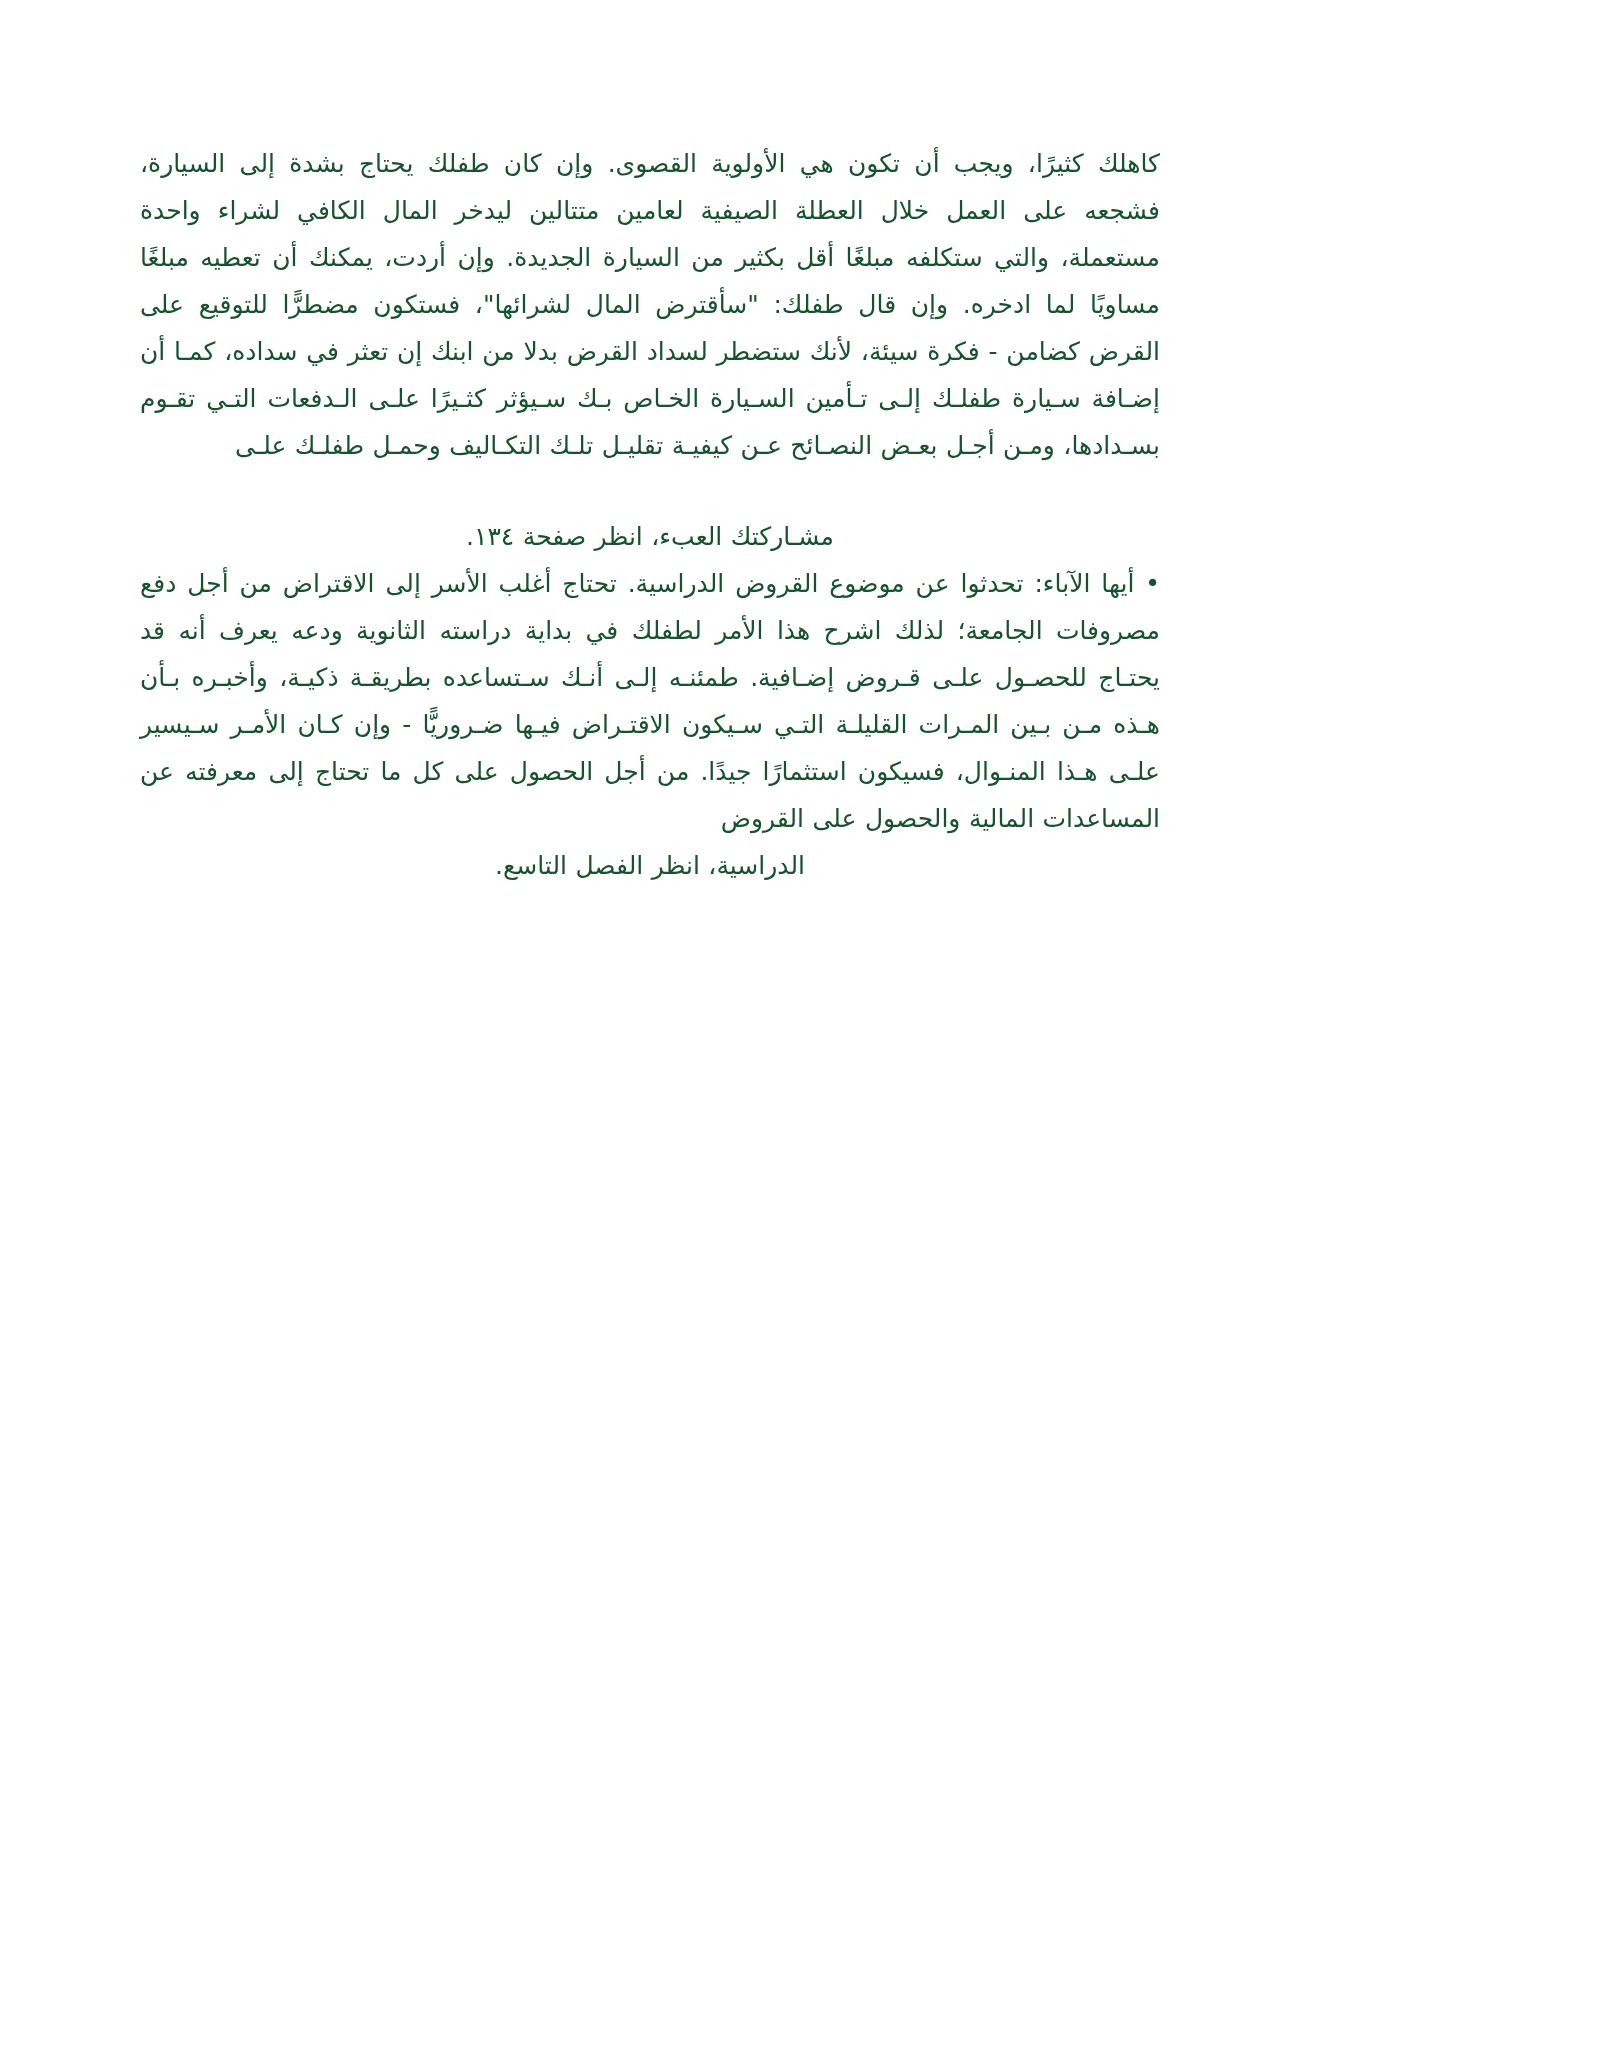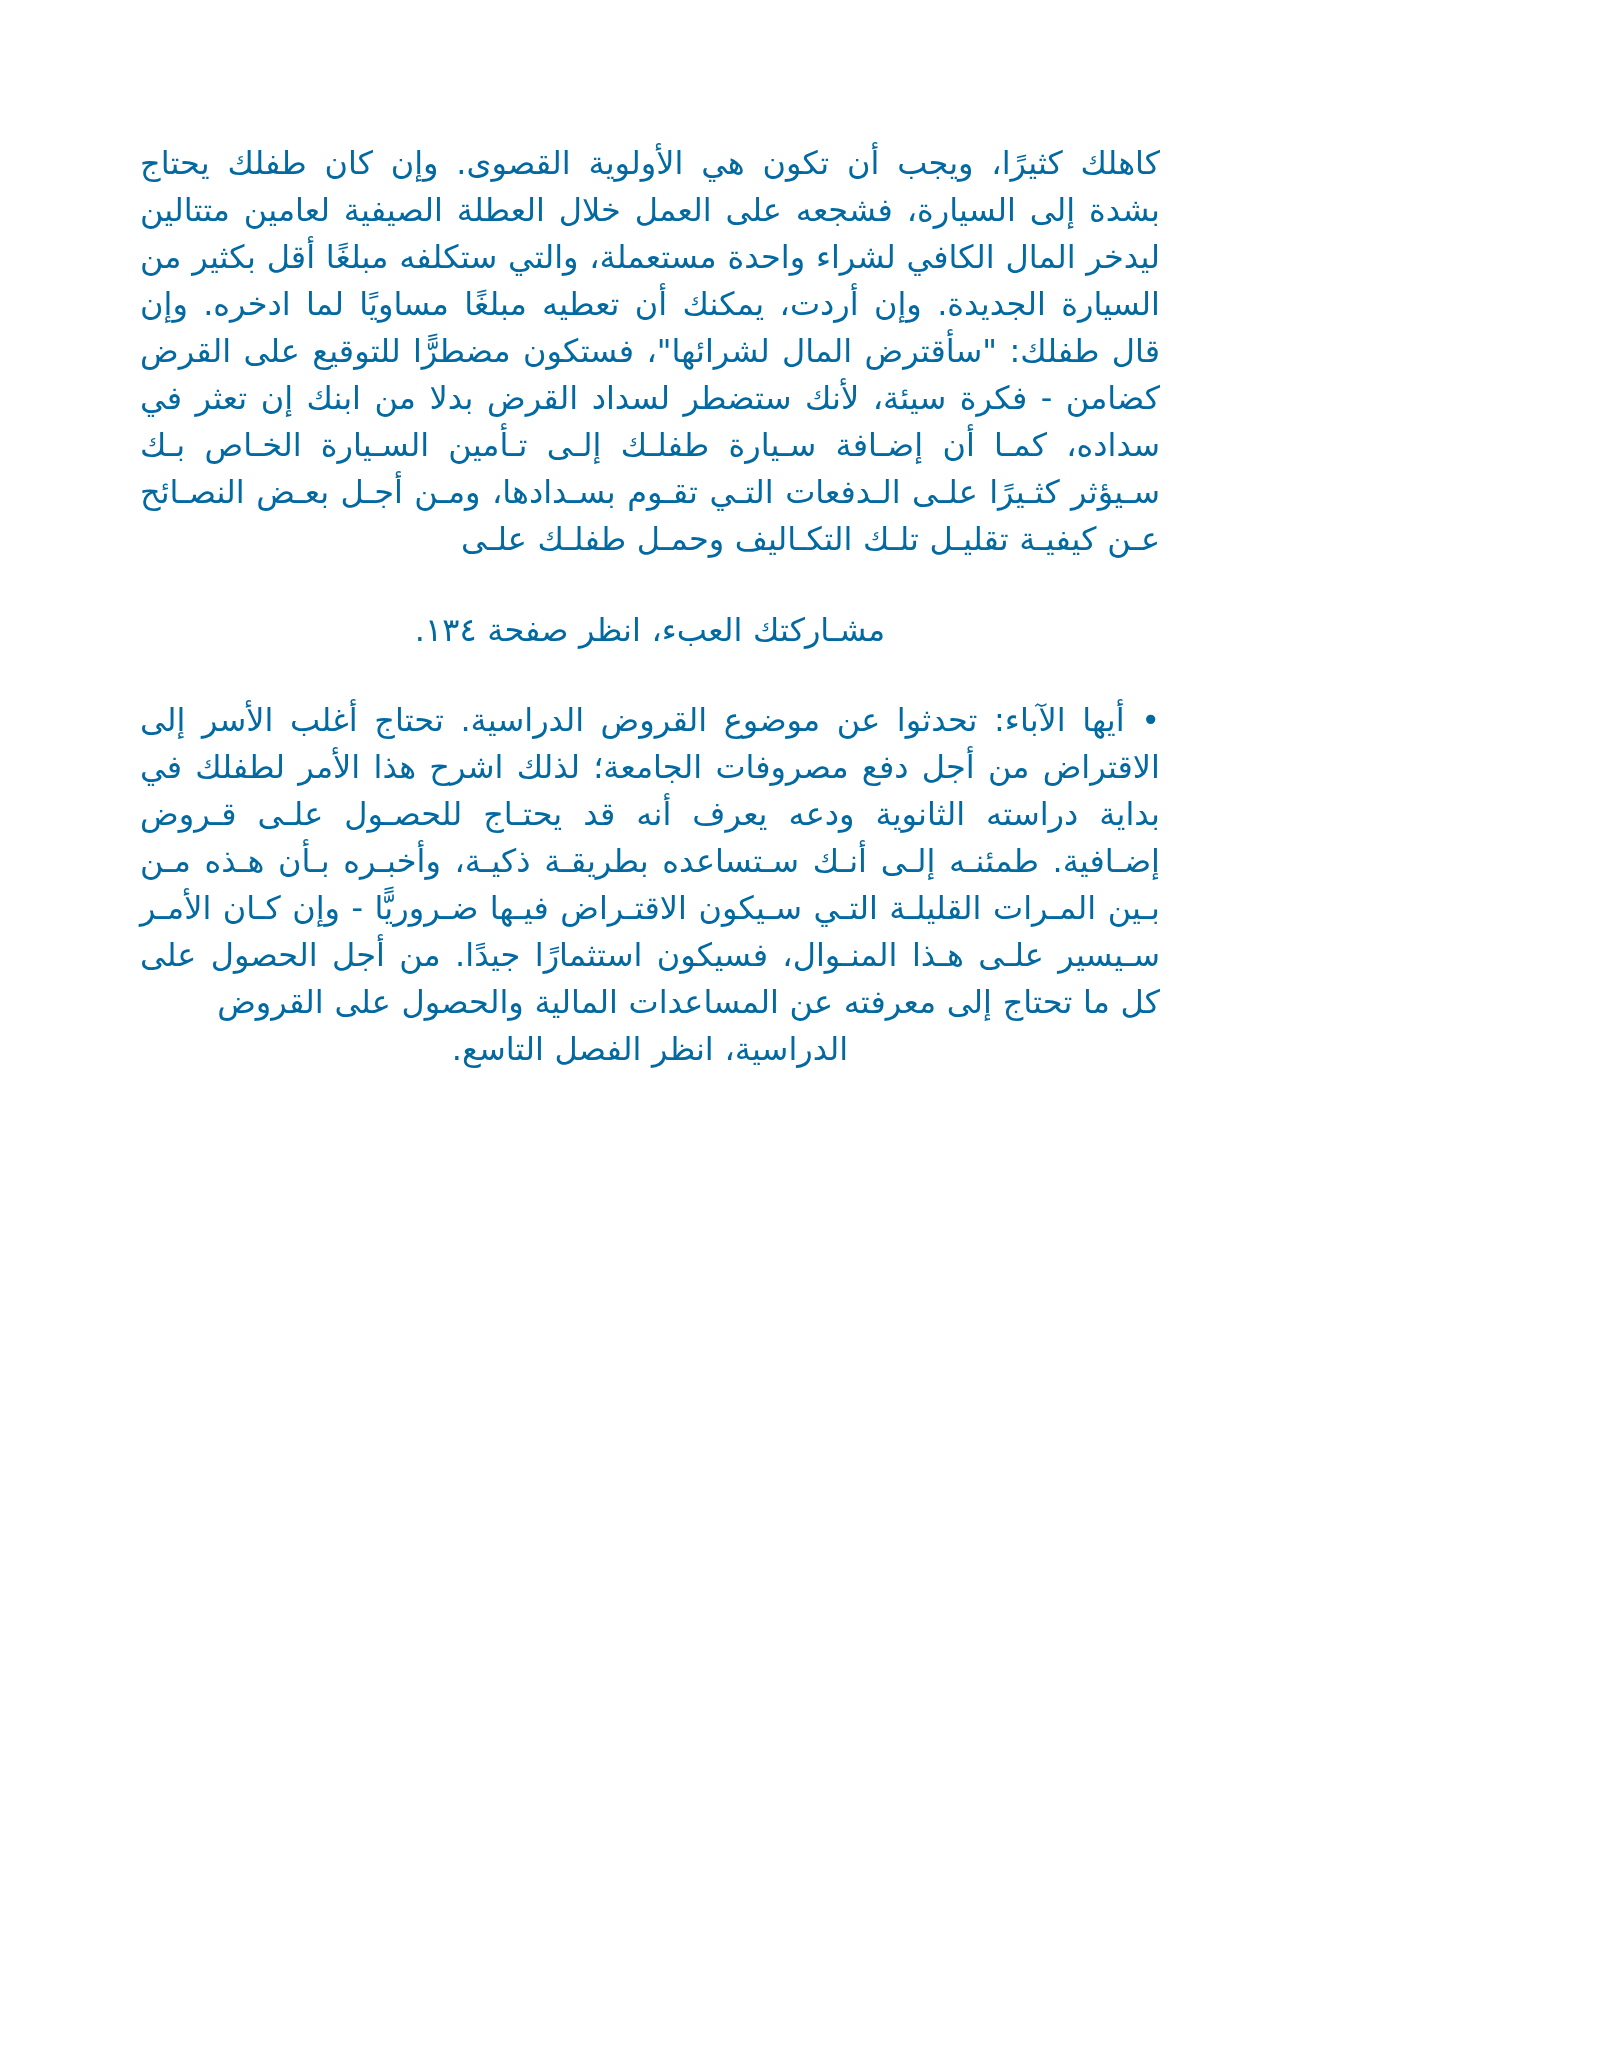--- a/index.html
+++ b/index.html
@@ -25,30 +25,29 @@
     right: 440px;
     width: 1020px;
     direction: rtl;
     text-align: justify;
     color: #000000;
   }
   .para {
     direction: rtl;
     text-align: justify;
     text-justify: inter-word;
-    font-size: 32px;
+    font-size: 25px;
     line-height: 47px;
-    color: #0369a1;
+    color: #14532d;
     margin: 0;
     letter-spacing: 0px;
     word-spacing: 0.5px;
     -webkit-font-smoothing: antialiased;
   }
   .para + .para {
-    margin-top: 43px;
   }
   .para-bulleted {
     padding-inline-start: 0;
   }
   
   .para .lastline {
     display: block;
     text-align: center;
     margin-top: 44px;
   }

